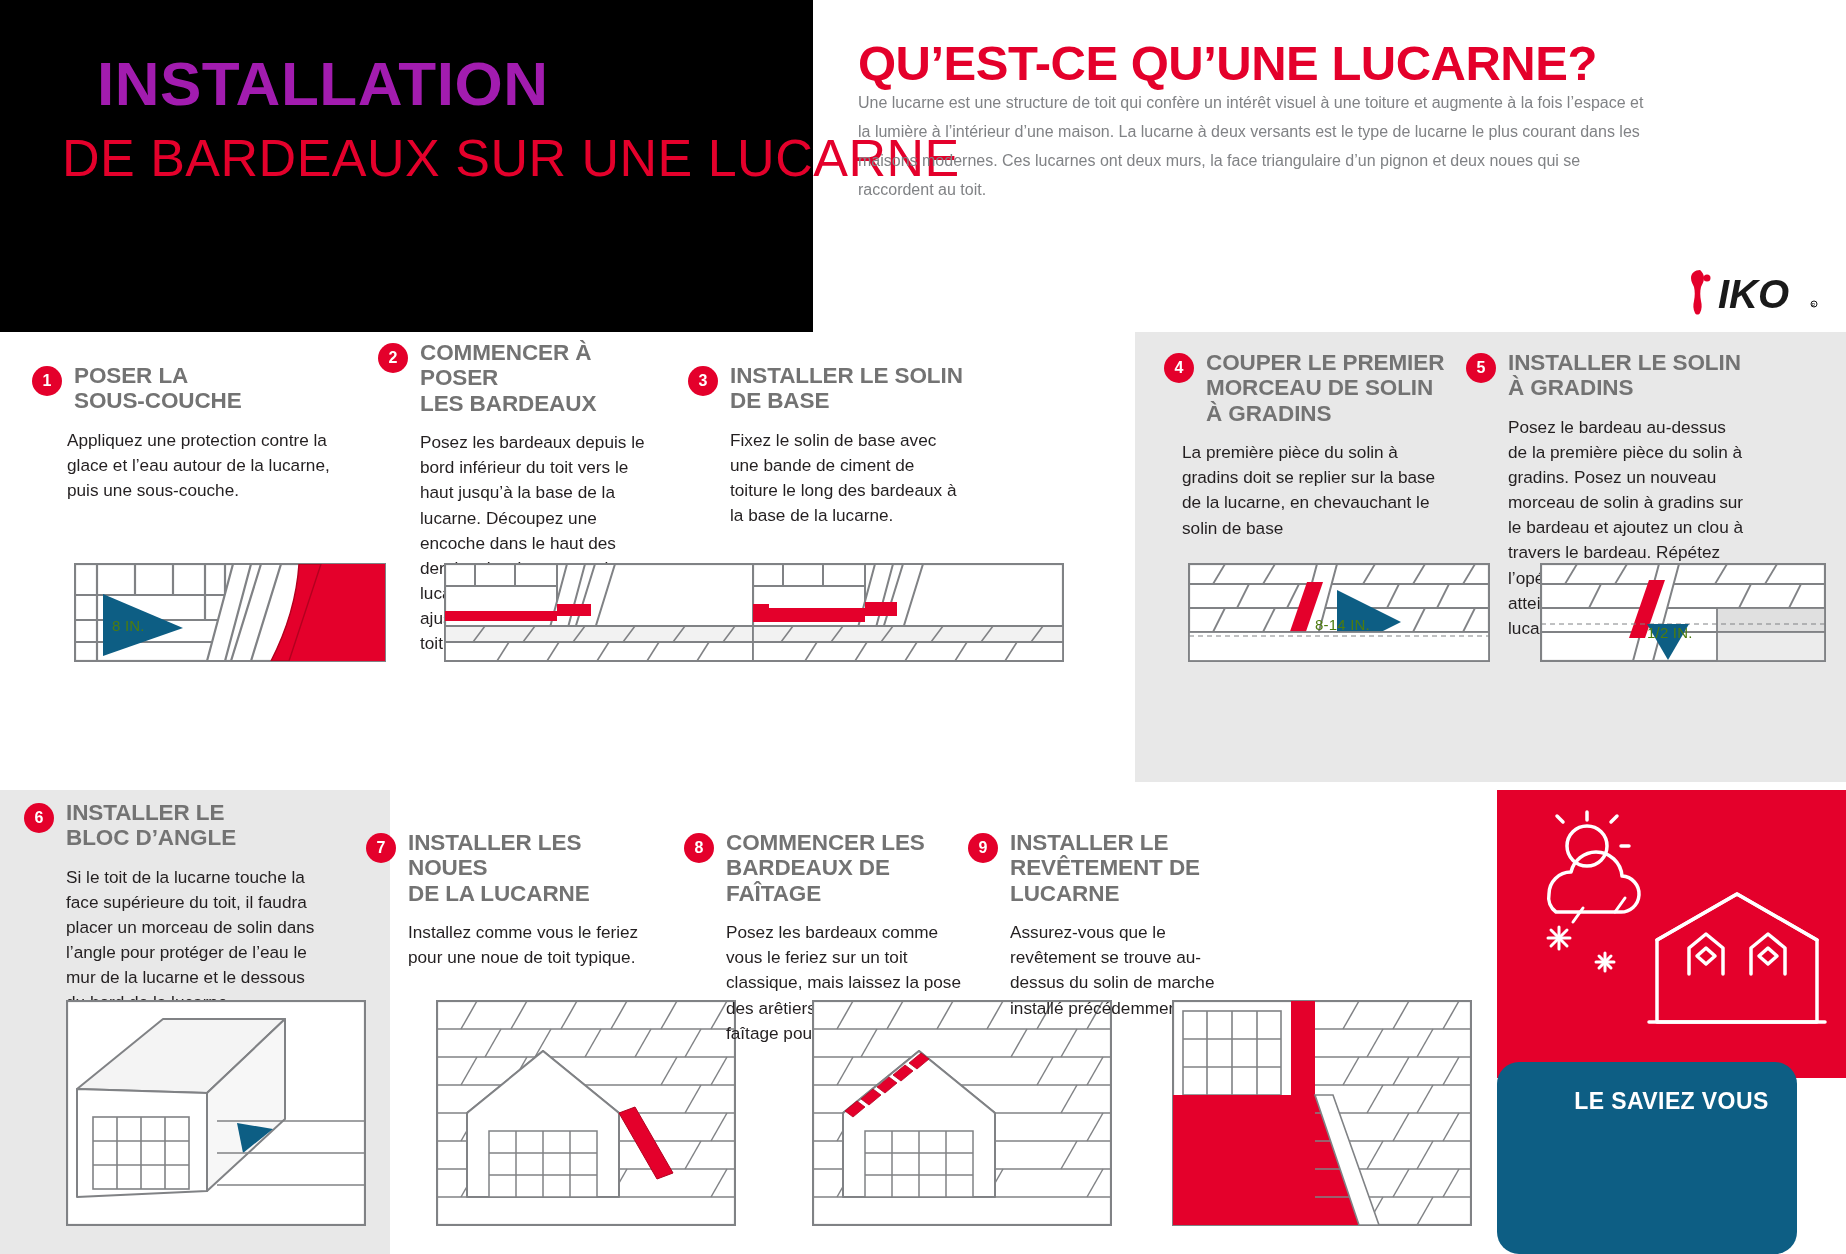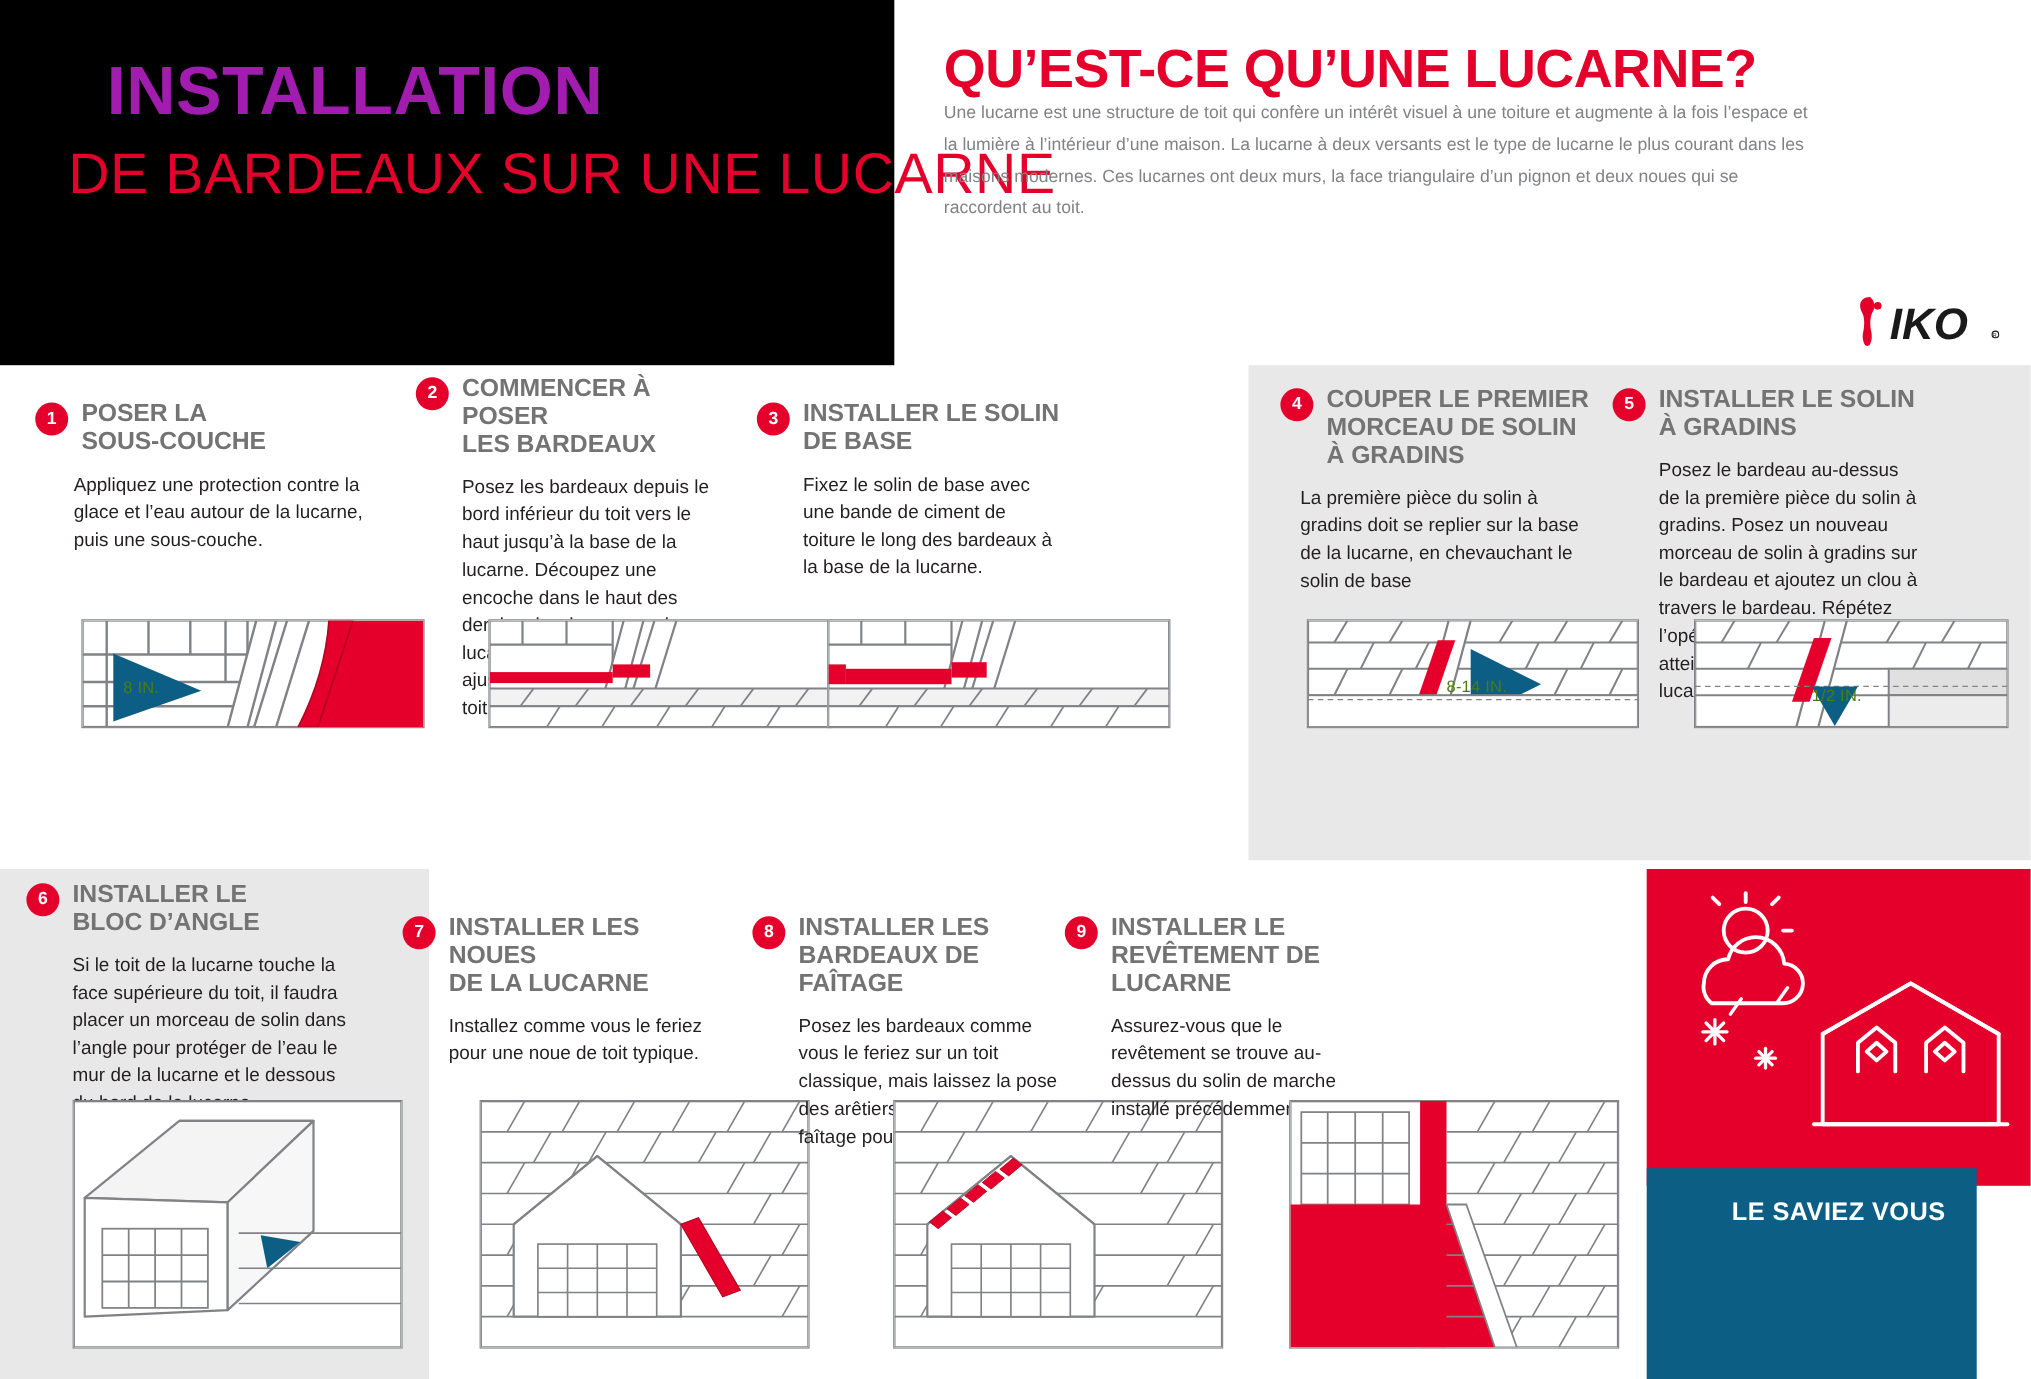--- a/index.html
+++ b/index.html
@@ -49,20 +49,21 @@
     position: absolute; left: 0px; top: 790px; width: 390px; height: 464px;
     background: #e8e8e8;
   }
   .panel-red {
     position: absolute; left: 1497px; top: 790px; width: 349px; height: 288px;
     background: #e4002b;
   }
   .panel-blue {
     position: absolute; left: 1497px; top: 1062px; width: 300px; height: 192px;
     background: #0d5e84;
+    border-radius: 22px;
   }
 
   
   .step { position: absolute; }
   .step-head { position: relative; display: block; }
   .step-num {
     position: absolute; left: 0; top: 3px;
     width: 30px; height: 30px; border-radius: 50%;
     background: #e4002b; color: #ffffff;
     font-size: 16px; font-weight: 700;
@@ -467,21 +468,21 @@
         <line x1="52" y1="152" x2="160" y2="152"></line>
         <line x1="52" y1="174" x2="160" y2="174"></line>
       </g>
       <path d="M182 112 L198 106 L236 172 L220 178 Z" fill="#e4002b" stroke="#b3001f" stroke-width="1"></path>
     </svg>
   </div>
 
   <div class="step" style="left:684px; top:830px; width:288px;">
     <div class="step-head">
       <div class="step-num">8</div>
-      <div class="step-title">INSTALLER LES
+      <div class="step-title">COMMENCER LES
 BARDEAUX DE FAÎTAGE</div>
     </div>
     <div class="step-body" style="margin-left:42px;">Posez les bardeaux comme vous le feriez sur un toit classique, mais laissez la pose des arêtiers et des bardeaux de faîtage pour la dernière étape</div>
   </div>
   <div class="dia" style="left:812px; top:1000px; width:300px; height:226px;">
     <svg width="298" height="224" viewBox="0 0 298 224">
       <rect x="0" y="0" width="298" height="224" fill="#fff" stroke="#808285" stroke-width="2.2"></rect>
       <g stroke="#808285" stroke-width="1.5" fill="none">
         <line x1="0" y1="28" x2="298" y2="28"></line>
           <line x1="0" y1="56" x2="298" y2="56"></line>

